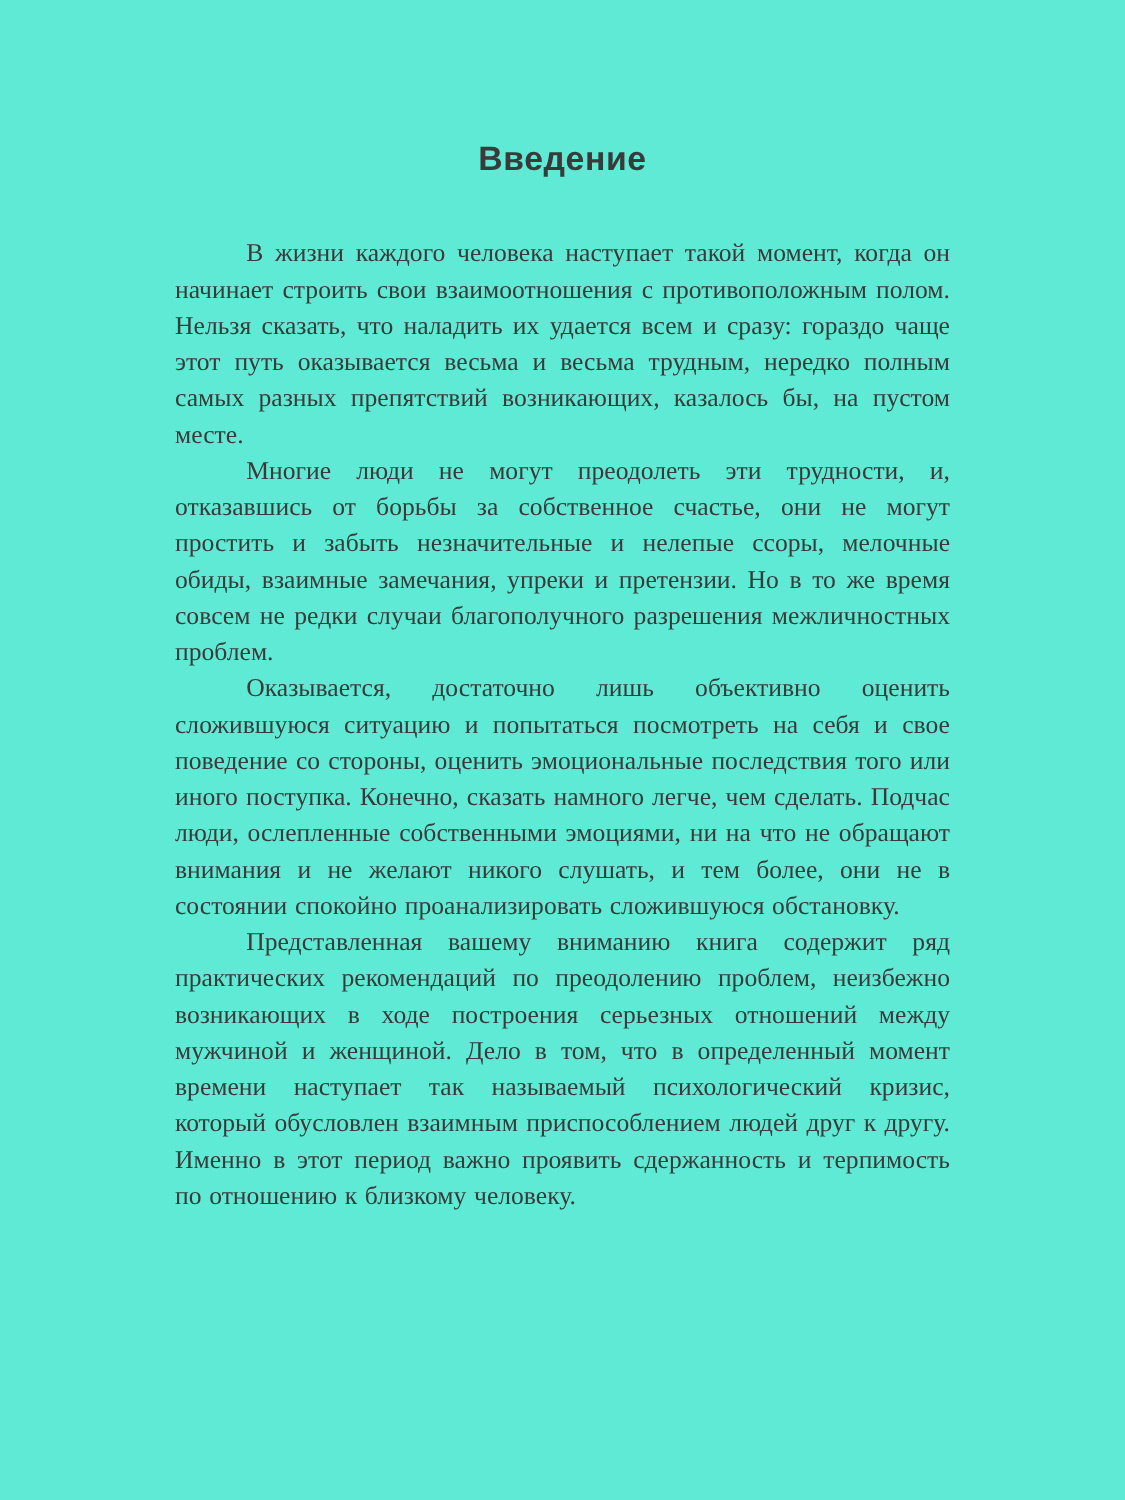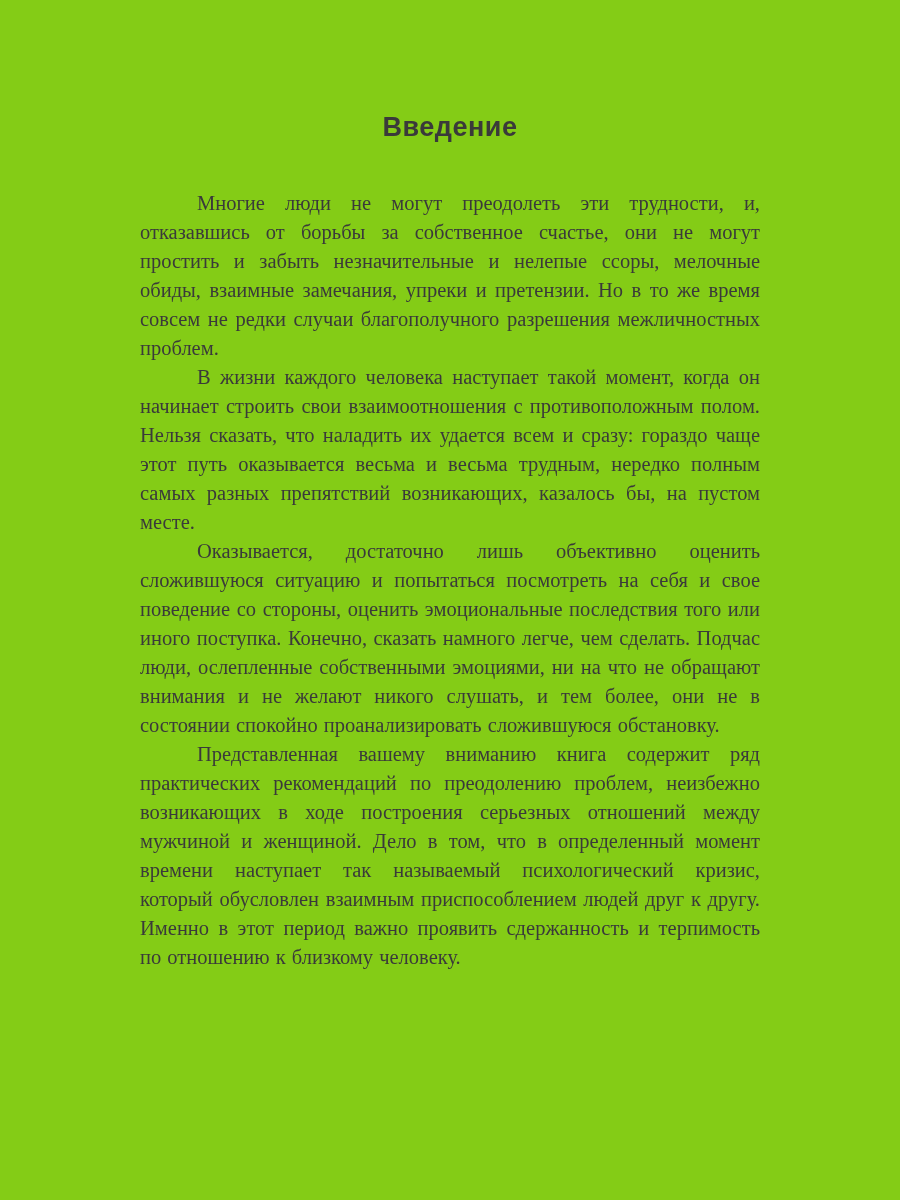--- a/index.html
+++ b/index.html
@@ -12,21 +12,21 @@
       height: 1200px;
       overflow: hidden;
       font-family: "Liberation Serif", serif;
       color: #3a3a3a;
     }
     .page {
       box-sizing: border-box;
       width: 900px;
       height: 1200px;
       padding: 112px 140px 0 140px;
-      background: #84cc16;
+      background: #5eead4;
     }
     .page-title {
       font-family: "Liberation Sans", sans-serif;
       font-weight: bold;
       font-size: 27px;
       letter-spacing: 0.5px;
       text-align: center;
       margin: 0 0 46px 0;
       color: #3a3a3a;
     }
@@ -40,18 +40,18 @@
       word-spacing: 1px;
     }
   </style>
 </head>
 <body>
 
 <div class="page">
   <h1 class="page-title">Введение</h1>
 
   <div class="body-text">
+    <p>В жизни каждого человека наступает такой момент, когда он начинает строить свои взаимоотношения с противоположным полом. Нельзя сказать, что наладить их удается всем и сразу: гораздо чаще этот путь оказывается весьма и весьма трудным, нередко полным самых разных препятствий возникающих, казалось бы, на пустом месте.</p>
     <p>Многие люди не могут преодолеть эти трудности, и, отказавшись от борьбы за собственное счастье, они не могут простить и забыть незначительные и нелепые ссоры, мелочные обиды, взаимные замечания, упреки и претензии. Но в то же время совсем не редки случаи благополучного разрешения межличностных проблем.</p>
-    <p>В жизни каждого человека наступает такой момент, когда он начинает строить свои взаимоотношения с противоположным полом. Нельзя сказать, что наладить их удается всем и сразу: гораздо чаще этот путь оказывается весьма и весьма трудным, нередко полным самых разных препятствий возникающих, казалось бы, на пустом месте.</p>
     <p>Оказывается, достаточно лишь объективно оценить сложившуюся ситуацию и попытаться посмотреть на себя и свое поведение со стороны, оценить эмоциональные последствия того или иного поступка. Конечно, сказать намного легче, чем сделать. Подчас люди, ослепленные собственными эмоциями, ни на что не обращают внимания и не желают никого слушать, и тем более, они не в состоянии спокойно проанализировать сложившуюся обстановку.</p>
     <p>Представленная вашему вниманию книга содержит ряд практических рекомендаций по преодолению проблем, неизбежно возникающих в ходе построения серьезных отношений между мужчиной и женщиной. Дело в том, что в определенный момент времени наступает так называемый психологический кризис, который обусловлен взаимным приспособлением людей друг к другу. Именно в этот период важно проявить сдержанность и терпимость по отношению к близкому человеку.</p>
   </div>
 </div>
 
 </body></html>

